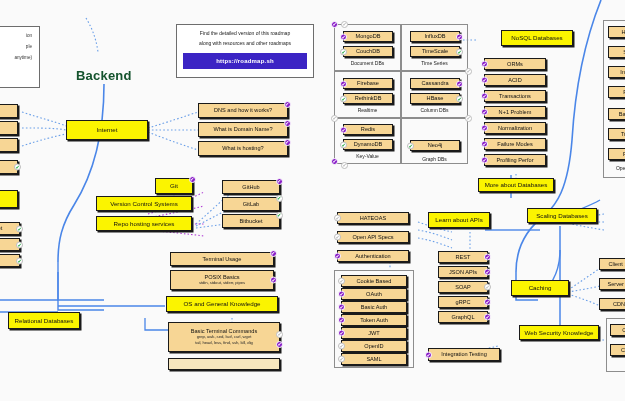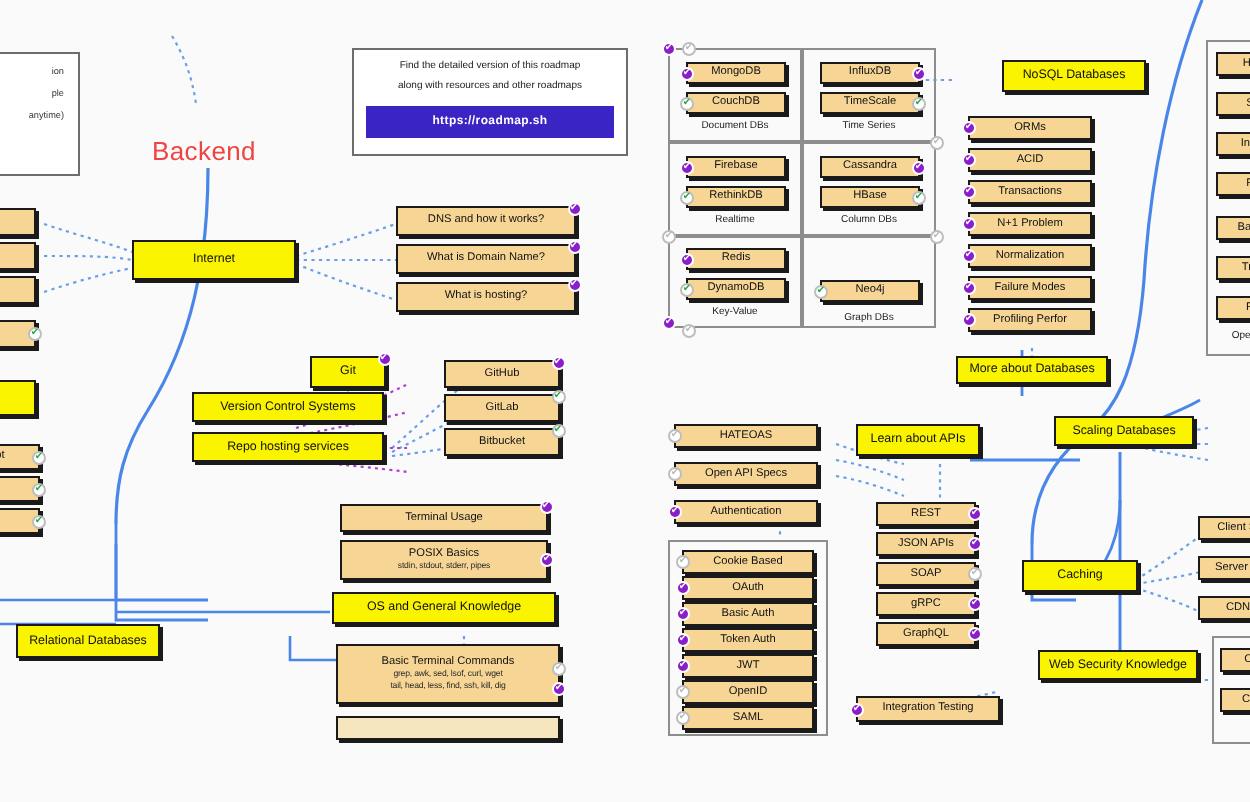--- a/index.html
+++ b/index.html
@@ -69,21 +69,21 @@
     position:absolute; left:-38px; top:26px; width:78px; height:62px;
     background:#fff; border:1.5px solid #6d6d6d; z-index:12;
     padding:6px 7px; display:flex; flex-direction:column; gap:6px;
     align-items:flex-end;
   }
   #leftcard .l { font-size:4.6px; color:#333; }
 
   
   #title {
     position:absolute; left:76px; top:68px;
-    font-size:13px; color:#ef4444; letter-spacing:.2px; z-index:10;
+    font-size:13px; color:#14532d; letter-spacing:.2px; z-index:10;font-weight:bold;
   }
 </style>
 </head>
 <body>
 
 <div id="canvas">
 
   <svg class="wires" viewBox="0 0 625 401">
     <g fill="none" stroke="#4a86e8" stroke-width="1.4">
 

